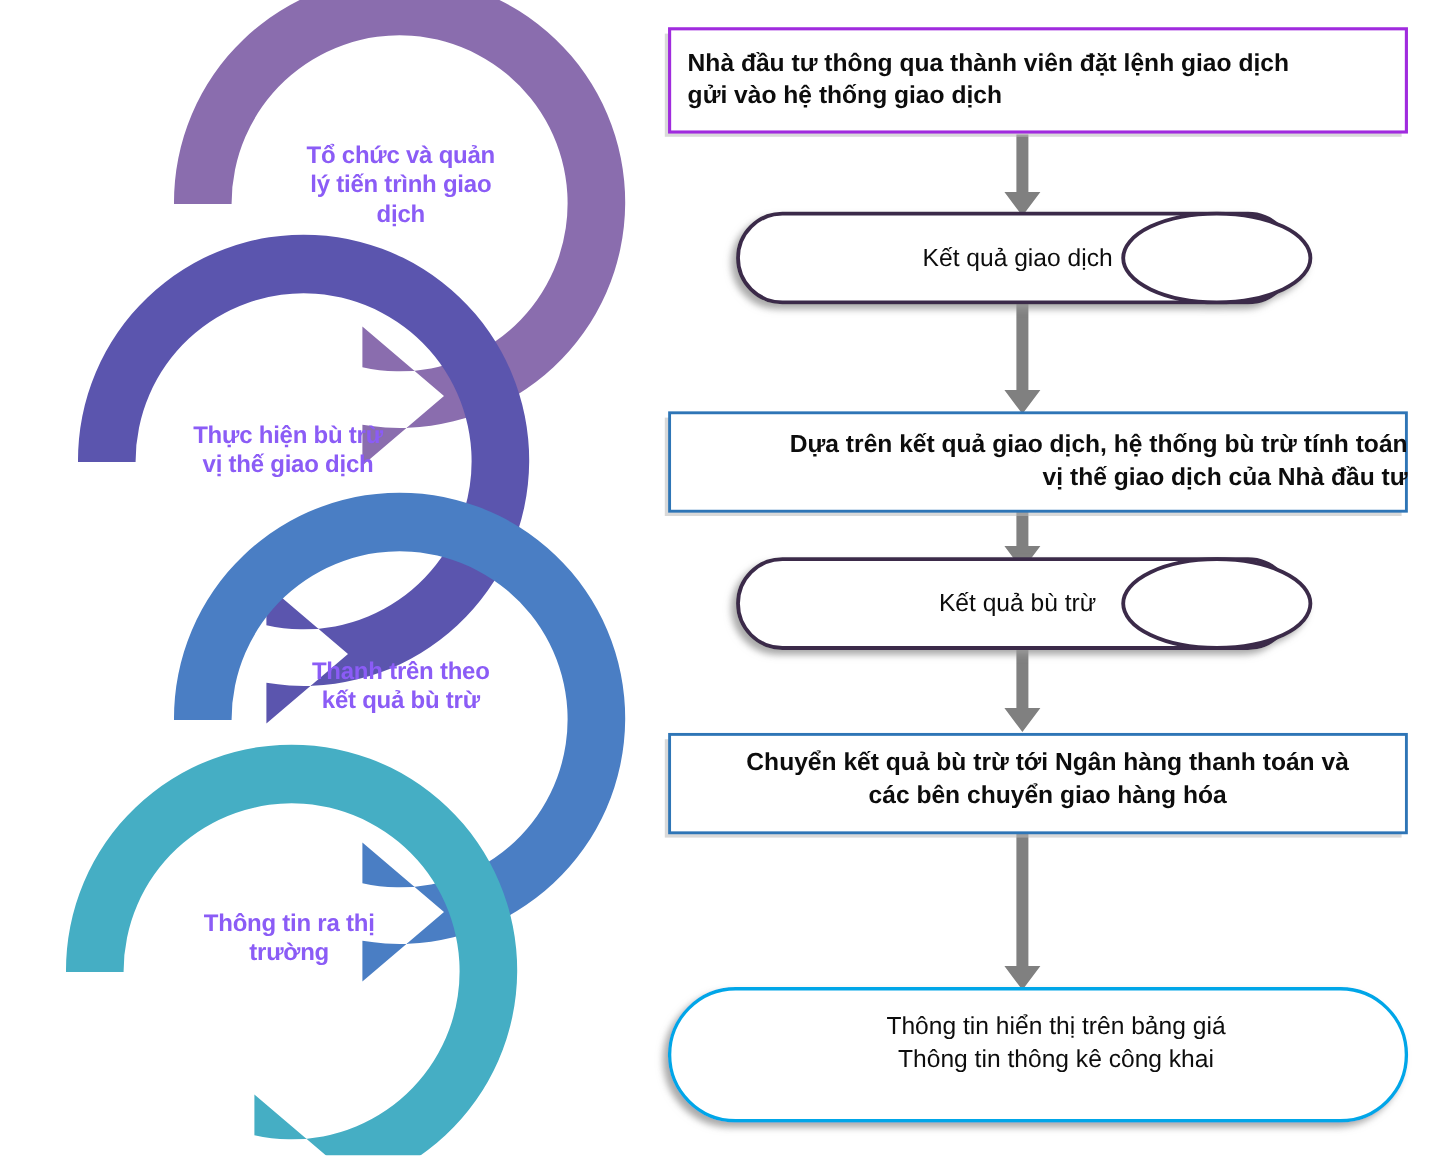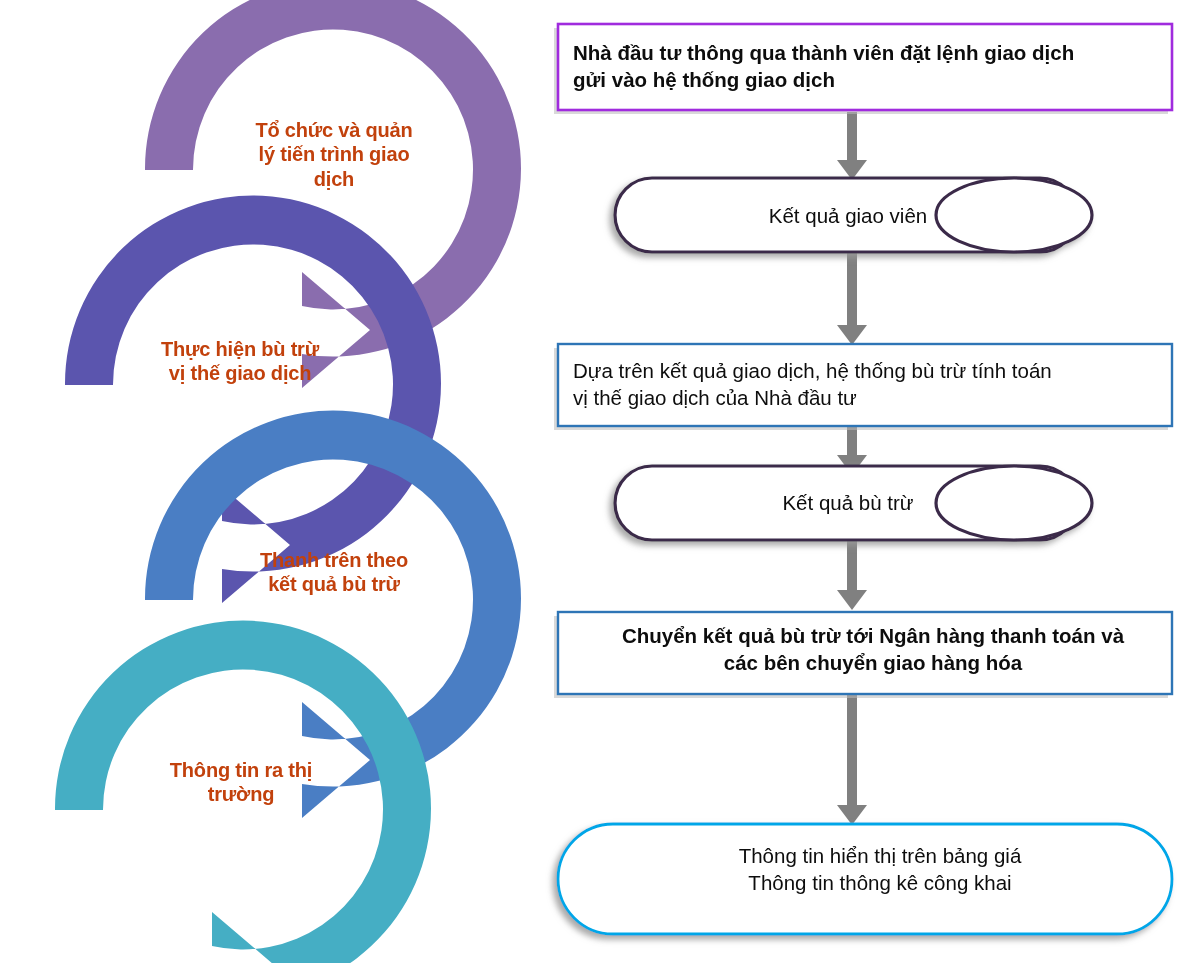--- a/index.html
+++ b/index.html
@@ -28,29 +28,29 @@
   }
   #cycle-svg {
     position: absolute;
     left: 0;
     top: 0;
   }
   .ring-label {
     position: absolute;
     text-align: center;
     font-weight: bold;
-    color: #c2410c;
+    color: #8b5cf6;
     font-size: 20px;
     line-height: 1.22;
     letter-spacing: -0.2px;
     white-space: pre-line;
     font-family: "Liberation Sans", sans-serif;
   }
   #ring-label-0 { left: 228px; top: 118px; width: 212px; }
-  #ring-label-1 { left: 130px; top: 337px; width: 220px; }
+  #ring-label-1 { left: 130px; top: 351px; width: 220px; }
   #ring-label-2 { left: 228px; top: 548px; width: 212px; }
   #ring-label-3 { left: 138px; top: 758px; width: 206px; }
 
   
   #flow-panel {
     position: absolute;
     left: 540px;
     top: 0;
     width: 660px;
     height: 963px;
@@ -69,21 +69,21 @@
     font-family: "Liberation Sans", sans-serif;
   }
   .flow-text.left  { text-align: left; }
   .flow-text.center{ text-align: center; }
 
   
   #flow-text-0 { left: 33px; top: 40px;  width: 600px; text-align: left; font-weight: bold; }
   
   #flow-text-1 { left: 78px; top: 203px; width: 460px; text-align: center; }
   
-  #flow-text-2 { left: 33px; top: 358px; width: 600px; text-align: left; }
+  #flow-text-2 { left: 33px; top: 358px; width: 600px; text-align: right; font-weight: bold; }
   
   #flow-text-3 { left: 78px; top: 490px; width: 460px; text-align: center; }
   
   #flow-text-4 { left: 33px; top: 623px; width: 600px; text-align: center; font-weight: bold; }
   
   #flow-text-5 { left: 60px; top: 843px; width: 560px; text-align: center; }
 </style>
 </head>
 <body>
 
@@ -198,21 +198,21 @@
       </g>
 
       <g filter="url(#softshadow)">
         <rect x="18" y="824" width="614" height="110" rx="55" ry="55" fill="#ffffff" stroke="#00A6E8" stroke-width="2.8"></rect>
       </g>
     </svg>
 
     <div class="flow-text left" id="flow-text-0">Nhà đầu tư thông qua thành viên đặt lệnh giao dịch
 gửi vào hệ thống giao dịch</div>
 
-    <div class="flow-text center" id="flow-text-1">Kết quả giao viên</div>
+    <div class="flow-text center" id="flow-text-1">Kết quả giao dịch</div>
 
     <div class="flow-text left" id="flow-text-2">Dựa trên kết quả giao dịch, hệ thống bù trừ tính toán
 vị thế giao dịch của Nhà đầu tư</div>
 
     <div class="flow-text center" id="flow-text-3">Kết quả bù trừ</div>
 
     <div class="flow-text center" id="flow-text-4">Chuyển kết quả bù trừ tới Ngân hàng thanh toán và
 các bên chuyển giao hàng hóa</div>
 
     <div class="flow-text center" id="flow-text-5">Thông tin hiển thị trên bảng giá

